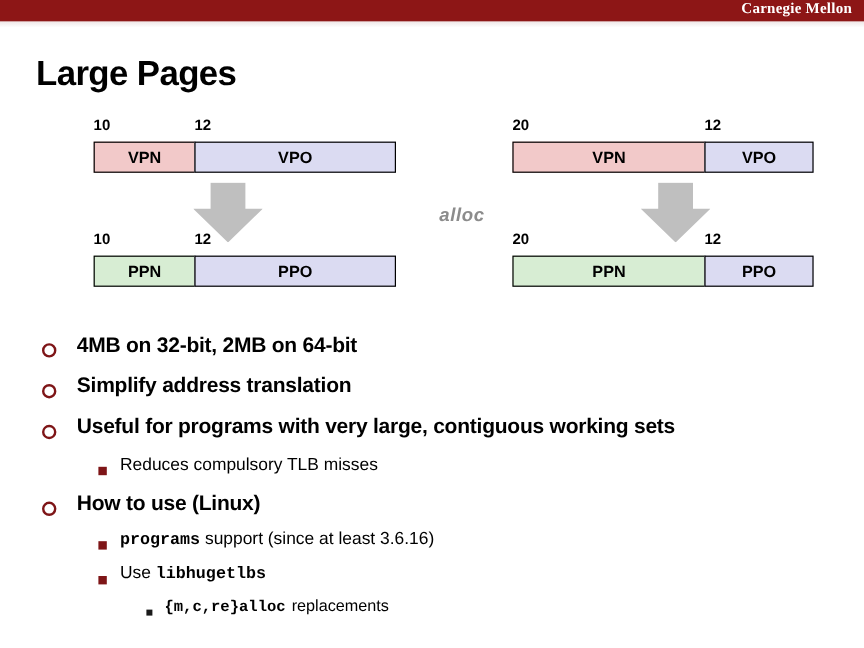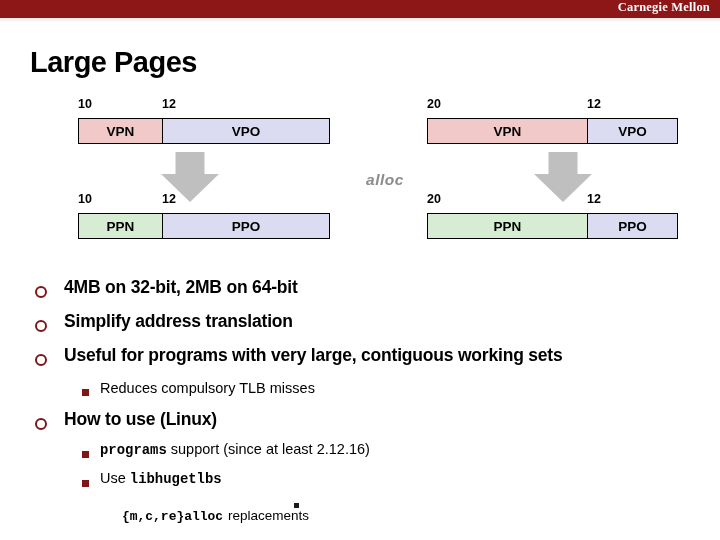--- a/index.html
+++ b/index.html
@@ -56,21 +56,21 @@
   .ring{
     flex:0 0 auto;width:8px;height:8px;border:2.5px solid var(--bullet_maroon,#7E1517);
     border-radius:50%;margin:5px 17px 0 0;background:#fff;
   }
   .l2{left:82px;}
   .l2 .txt{font-size:14.5px;}
   .sq2{
     flex:0 0 auto;width:7px;height:7px;background:var(--bullet_maroon,#7E1517);
     margin:5px 11px 0 0;
   }
-  .l3{left:122px;flex-direction:column;}
+  .l3{left:122px;}
   .l3 .txt{font-size:13.5px;}
   .sq3{flex:0 0 auto;width:5px;height:5px;background:#1a1a1a;margin:6px 10px 0 0;}
   .mono{font-family:"Liberation Mono", monospace;font-weight:bold;font-size:.96em;}
   .gapL{margin-left:5px;}
 </style>
 </head>
 <body>
 
 <div class="slide">
 
@@ -118,21 +118,21 @@
   <div class="line l1" style="top:345px">
     <span class="ring"></span>
     <span class="txt">Useful for programs with very large, contiguous working sets</span>
   </div>
   <div class="line l1" style="top:409px">
     <span class="ring"></span>
     <span class="txt">How to use (Linux)</span>
   </div>
   <div class="line l2" style="top:441px">
     <span class="sq2"></span>
-    <span class="txt"><span class="mono">programs</span><span> support (since at least 2.12.16)</span></span>
+    <span class="txt"><span class="mono">programs</span><span> support (since at least 3.6.16)</span></span>
   </div>
   <div class="line l2" style="top:470px">
     <span class="sq2"></span>
     <span class="txt"><span>Use </span><span class="mono">libhugetlbs</span></span>
   </div>
   <div class="line l3" style="top:497px">
     <span class="sq3"></span>
     <span class="txt"><span class="mono">{m,c,re}alloc</span><span class="gapL">replacements</span></span>
   </div>
 

